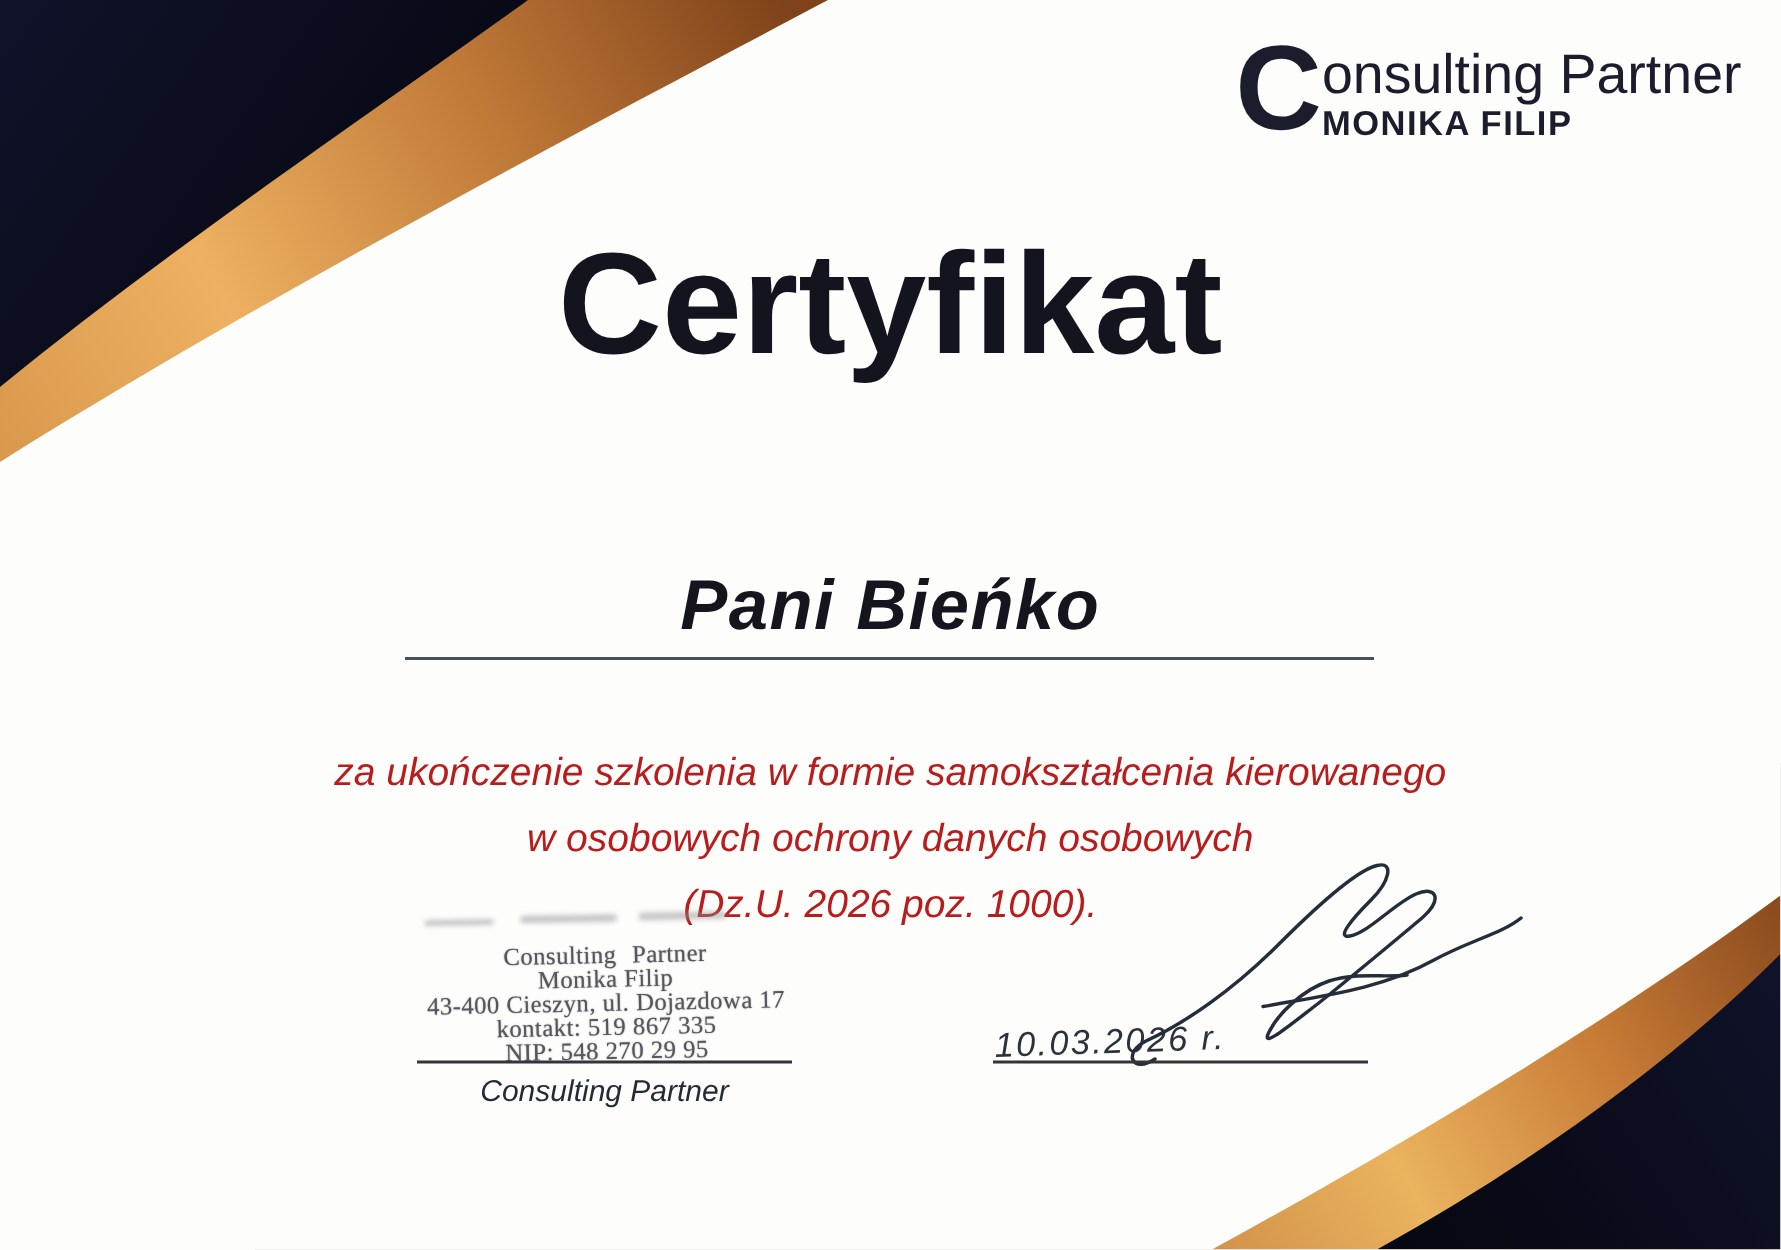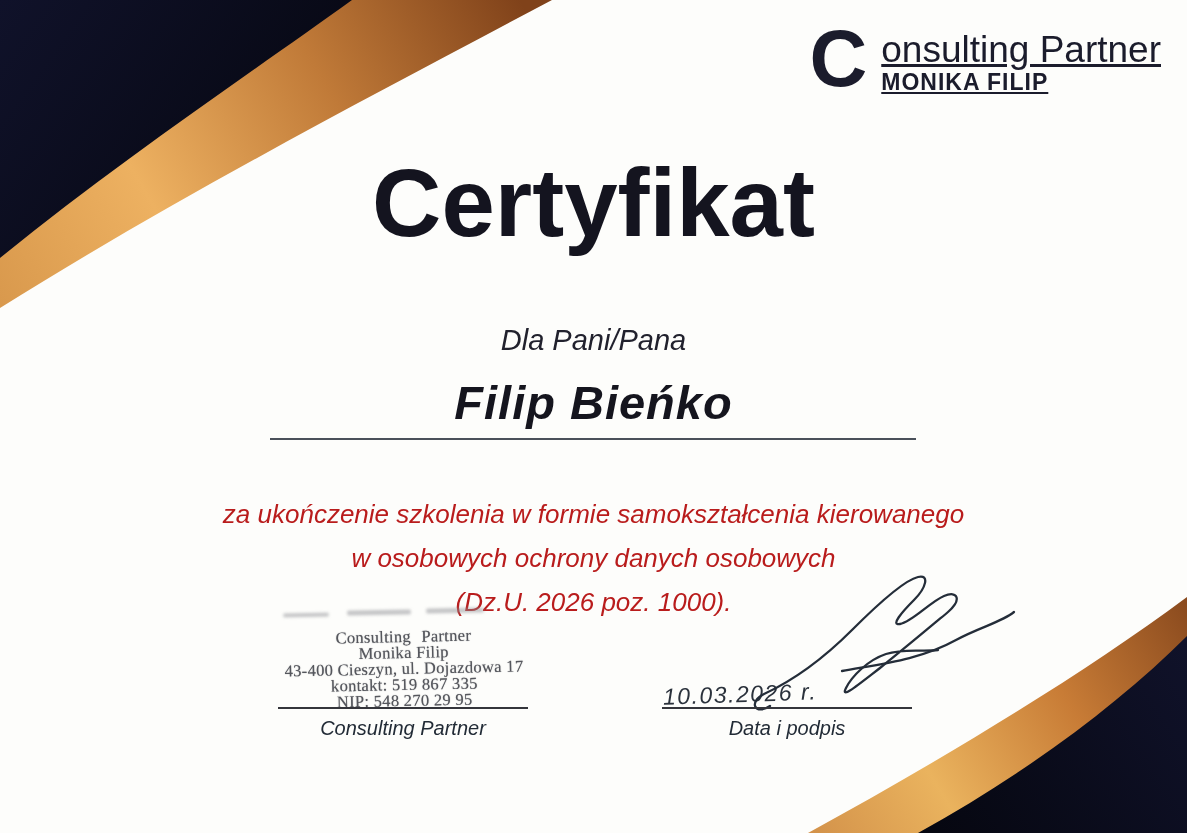--- a/index.html
+++ b/index.html
@@ -5,21 +5,21 @@
   html,body{margin:0;padding:0;background:#e8e8e8;}
   .cert{
     position:relative;width:1187px;height:833px;background:#fdfdfb;overflow:hidden;
     font-family:"Liberation Sans","DejaVu Sans",sans-serif;color:#1a1a26;
   }
   .bg{position:absolute;left:0;top:0;width:1187px;height:833px;display:block;}
 
   
   .logo{position:absolute;top:28px;right:26px;display:flex;align-items:flex-start;color:#1b1c2c;}
   .logo-c{font-size:80px;line-height:.78;font-weight:600;letter-spacing:-2px;}
-  .logo-text{display:flex;flex-direction:column;margin-left:16px;padding-top:3px;text-decoration:underline;}
+  .logo-text{display:flex;flex-direction:column;margin-left:2px;padding-top:3px;}
   .logo-line1{font-size:37px;font-weight:500;line-height:1.05;letter-spacing:0;}
   .logo-line2{font-size:23px;font-weight:700;letter-spacing:1px;margin-top:-1px;}
 
   .title{position:absolute;top:148px;left:0;width:100%;margin:0;text-align:center;
     font-size:96px;font-weight:800;color:#14141f;letter-spacing:0;}
   .salutation{position:absolute;top:324px;left:0;width:100%;text-align:center;
     font-size:29px;font-style:italic;color:#21212d;}
   .name{position:absolute;top:375px;left:0;width:100%;text-align:center;
     font-size:47px;font-weight:700;font-style:italic;color:#15151e;letter-spacing:1px;}
   .name-underline{position:absolute;top:438px;left:270px;width:646px;height:2px;background:#4a505a;}
@@ -89,23 +89,22 @@
   <div class="logo">
     <span class="logo-c">C</span>
     <span class="logo-text">
       <span class="logo-line1">onsulting Partner</span>
       <span class="logo-line2">MONIKA FILIP</span>
     </span>
   </div>
 
   <h1 class="title">Certyfikat</h1>
 
-  <div class="salutation">Dla Pani/Pana</div>
 
-  <div class="name">Filip Bieńko</div>
+  <div class="name">Pani Bieńko</div>
   <div class="name-underline"></div>
 
   <div class="body-line b1">za ukończenie szkolenia w formie samokształcenia kierowanego</div>
   <div class="body-line b2">w osobowych ochrony danych osobowych</div>
   <div class="body-line b3">(Dz.U. 2026 poz. 1000).</div>
 
   <div class="smudge">
       <i></i>
       <i></i>
       <i></i>
@@ -126,15 +125,14 @@
 
   <svg class="signature" width="300" height="170" viewBox="0 0 300 170" xmlns="http://www.w3.org/2000/svg" fill="none" stroke="#242d39" stroke-width="2.3" stroke-linecap="round">
     <path d="M30,148 C15,158 8,144 24,136 C50,124 82,102 112,72 C140,44 165,22 178,19
              C190,16 186,30 174,42 C162,54 150,68 160,66 C172,64 190,44 204,38
              C218,32 222,42 208,54 C190,69 165,90 140,110 C118,127 100,142 106,130
              C112,118 128,102 146,96 C164,90 182,94 198,92"></path>
     <path d="M102,113 C140,106 180,102 216,82 C240,69 262,64 274,54"></path>
   </svg>
 
   <div class="sig-line right"></div>
-  <div class="footer-label right">Data i podpis</div>
 
 </div>
 
 </body></html>

